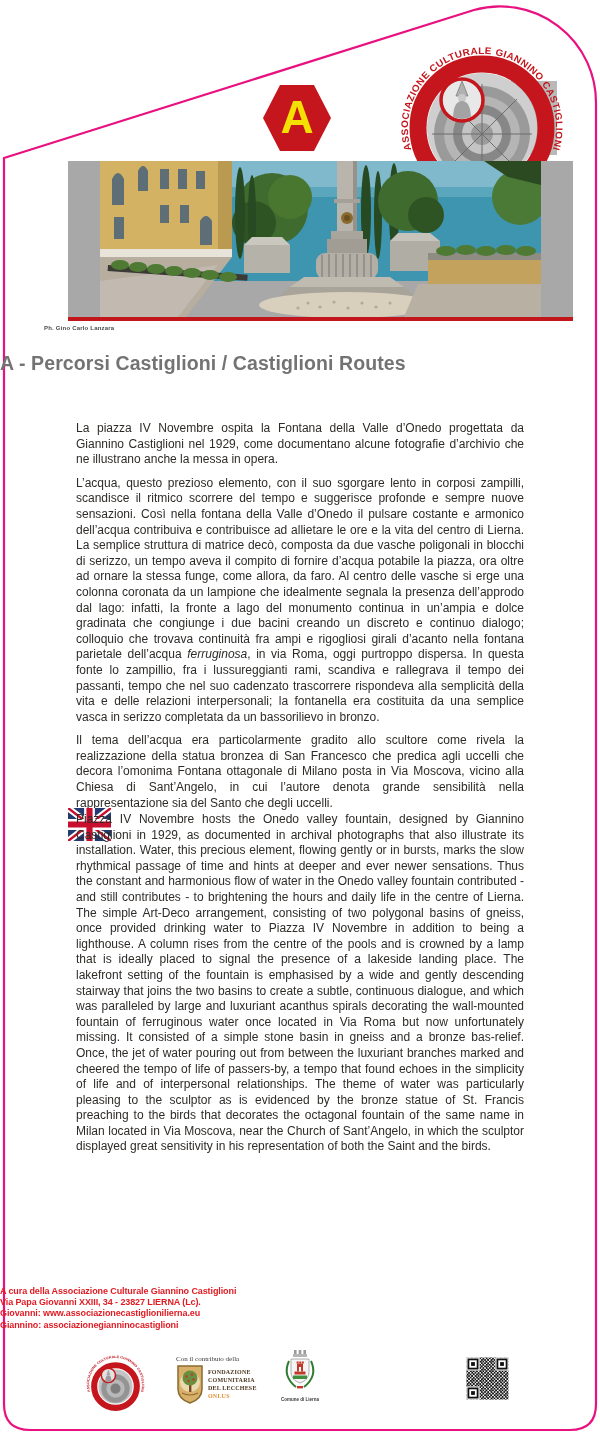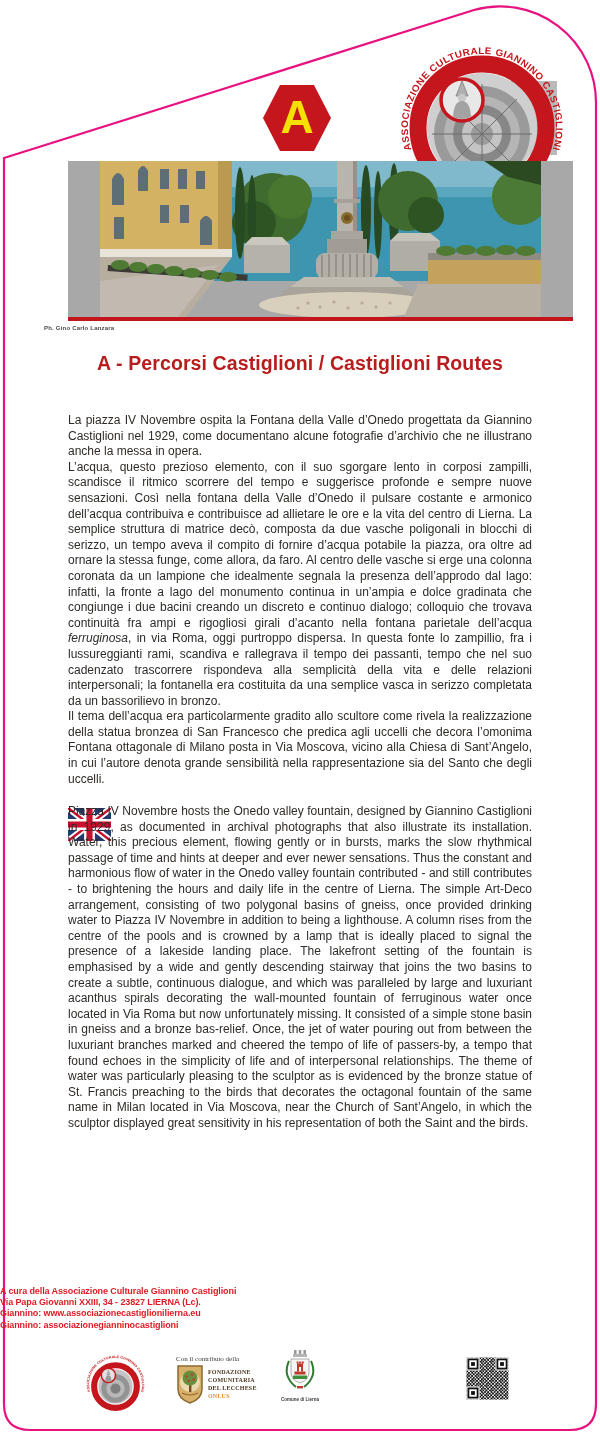--- a/index.html
+++ b/index.html
@@ -21,29 +21,29 @@
   
   #assoc-logo{left:396px;top:42px;width:172px;height:172px}
   .ringtext{font-family:"Liberation Sans",sans-serif;font-weight:bold;fill:#c4161c}
 
   
   #photo{left:68px;top:161px;width:505px;height:156px}
   .photo-redline{left:68px;top:317px;width:505px;height:4px;background:#c3161c}
   .photo-credit{left:44px;top:325px;font-size:6px;font-weight:bold;color:#4a4a4a;letter-spacing:.2px}
 
   
-  .page-title{left:0;top:352px;width:600px;text-align:center;color:#b91c1c;
+  .page-title{left:0;top:352px;width:600px;color:#737373;
     font-size:19.5px;font-weight:bold;letter-spacing:.1px}
 
   
   .textblock{left:68px;width:464px;text-align:justify;font-size:12px;line-height:15.6px;
     color:#2e2b28;hyphens:none}
   #it-block{top:413px}
   #en-block{top:804px}
-  .textblock p{margin:0}
+  .textblock p{margin:8px}
   .textblock em{}
 
   
   #uk-flag{left:68px;top:808px;width:43px;height:33px}
 
   
   .contact{left:0;top:1286px;width:600px;text-align:left;color:#e01b23;
     font-weight:bold;font-size:9px;line-height:11.2px;letter-spacing:-.1px}
 
   
@@ -244,21 +244,21 @@
   </g>
 </svg>
 
 <div id="en-block" class="abs textblock">
   <p>Piazza IV Novembre hosts the Onedo valley fountain, designed by Giannino Castiglioni in 1929, as documented in archival photographs that also illustrate its installation. Water, this precious element, flowing gently or in bursts,  marks the slow rhythmical passage of time and hints at deeper and ever newer sensations. Thus the constant and harmonious flow of water in the Onedo valley fountain contributed - and still contributes - to brightening the hours and daily  life in the centre of Lierna. The simple Art-Deco arrangement, consisting of two polygonal basins of gneiss, once provided drinking water to Piazza IV Novembre  in addition to being a lighthouse. A column rises from the centre of the pools and is crowned by a lamp that is ideally placed to signal the presence of a lakeside landing place. The lakefront setting of the fountain is emphasised by a wide and gently descending stairway that joins the two basins to create a subtle, continuous dialogue, and which was paralleled by large and luxuriant acanthus spirals decorating the wall-mounted fountain of ferruginous water once located in Via Roma but now unfortunately missing. It consisted of a simple stone basin in gneiss and a bronze bas-relief. Once, the jet of water pouring out from between the luxuriant branches marked and cheered the tempo of life of passers-by, a tempo that found echoes in the simplicity of life and of interpersonal relationships. The  theme of water was particularly pleasing to the sculptor as is evidenced by the bronze statue of St. Francis preaching to the birds that decorates the octagonal fountain of the same name in Milan located in Via Moscova, near the Church of Sant’Angelo, in which the sculptor displayed great sensitivity in his representation of both the Saint and the birds.</p>
 </div>
 
 <div class="abs contact">
   <div>A cura della Associazione Culturale Giannino Castiglioni</div>
   <div>Via Papa Giovanni XXIII, 34 - 23827 LIERNA (Lc).</div>
-  <div>Giannino: www.associazionecastiglionilierna.eu</div>
+  <div>Giovanni: www.associazionecastiglionilierna.eu</div>
   <div>Giannino: associazionegianninocastiglioni</div>
 </div>
 
 <svg id="assoc-logo-mini" class="abs" viewBox="0 0 62 62" xmlns="http://www.w3.org/2000/svg">
   <defs>
     <path id="miniRing" d="M 6.6 39.9 A 26 26 0 1 1 55.4 39.9" fill="none"></path>
     <clipPath id="miniClip">
         <circle cx="31" cy="33" r="17"></circle>
       </clipPath>
   </defs>

